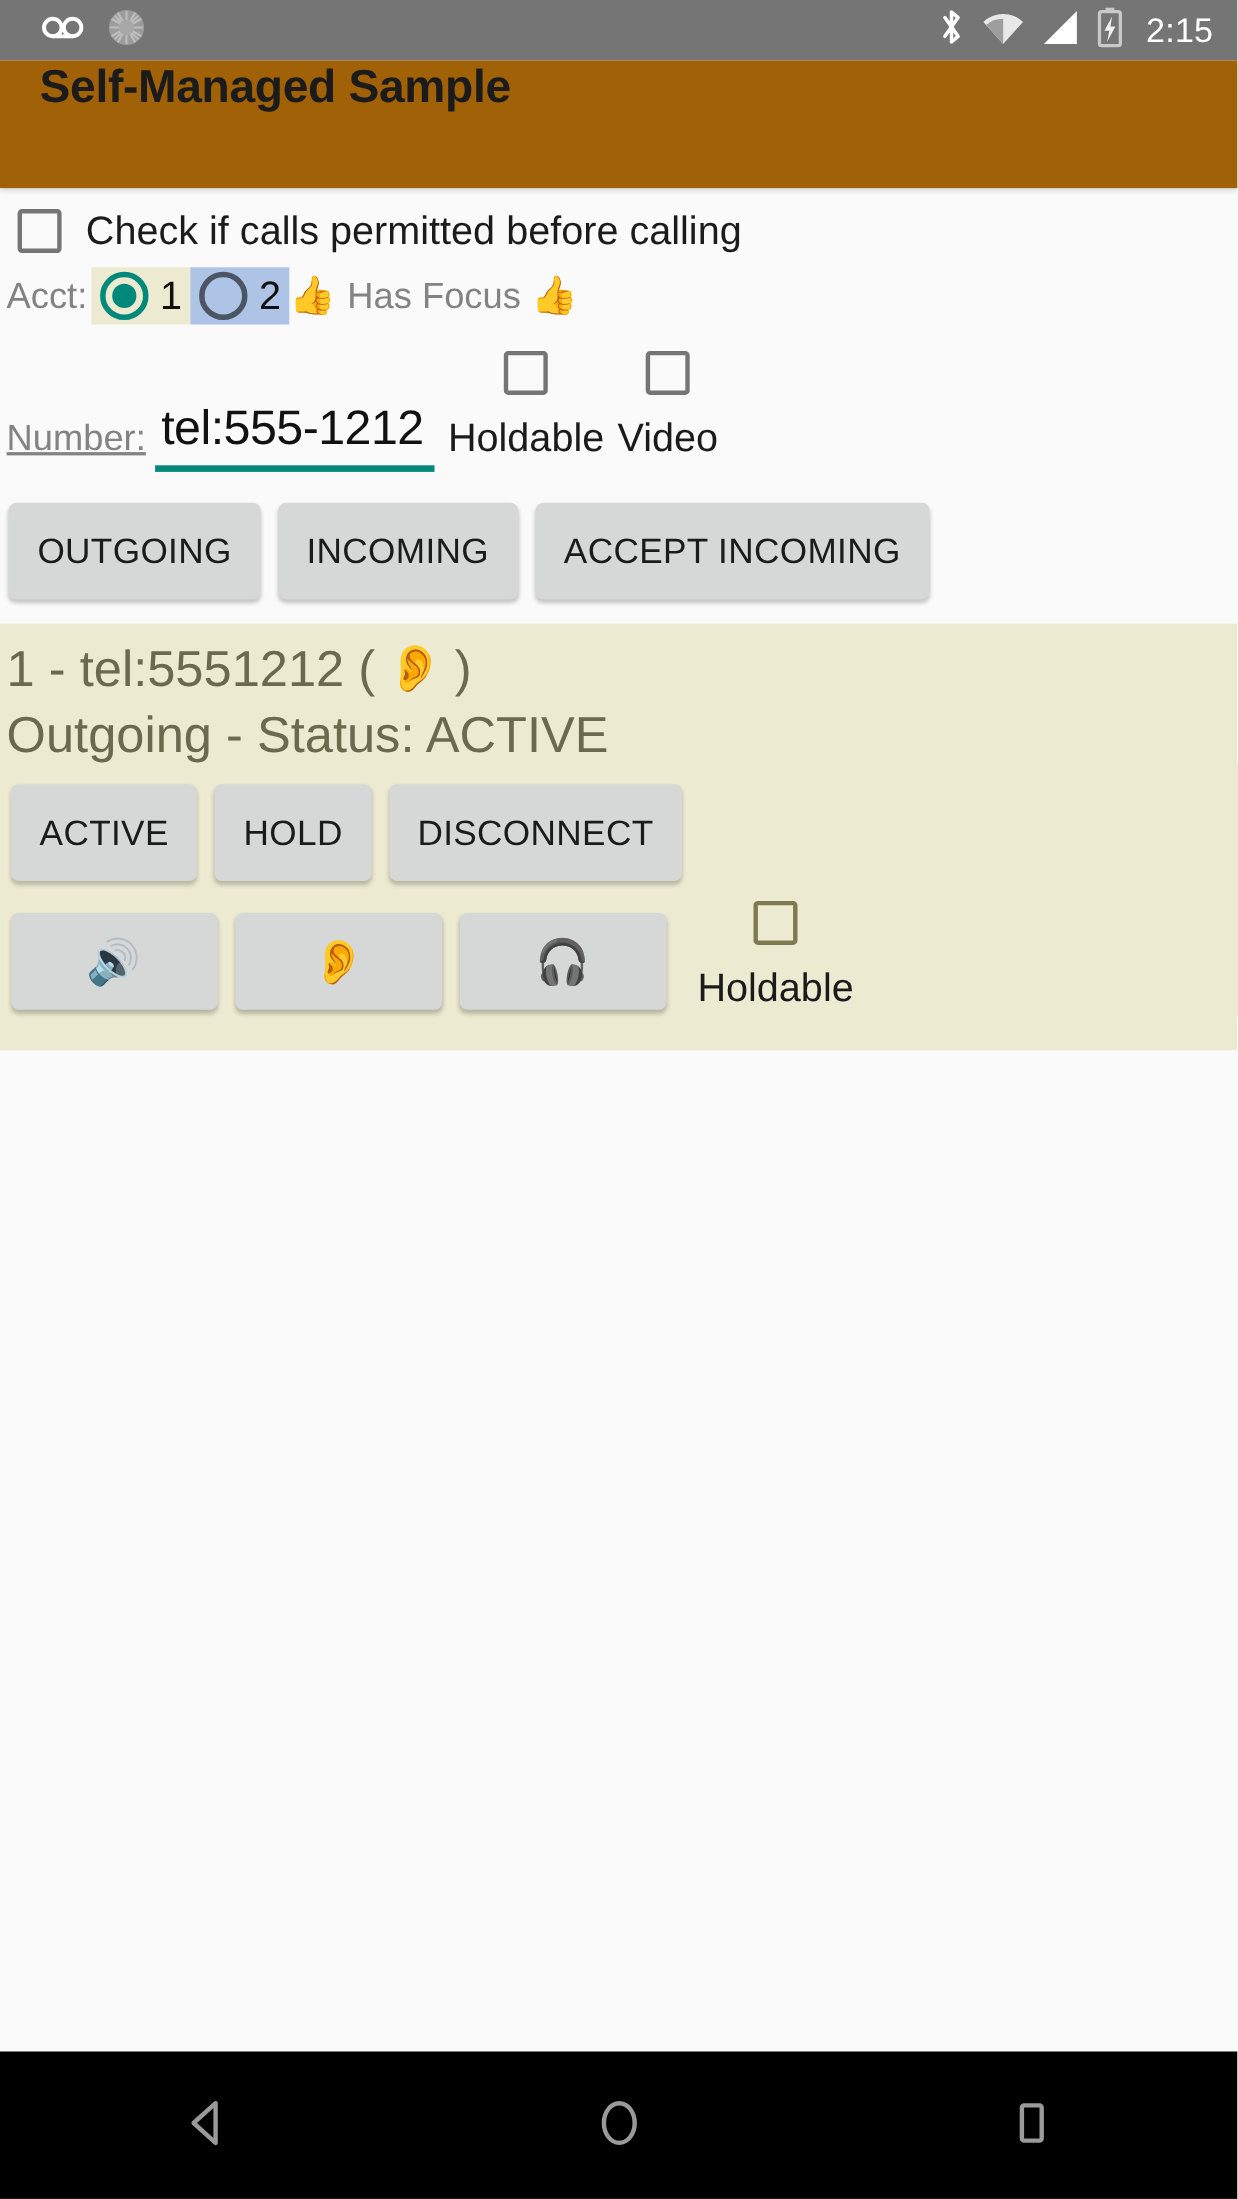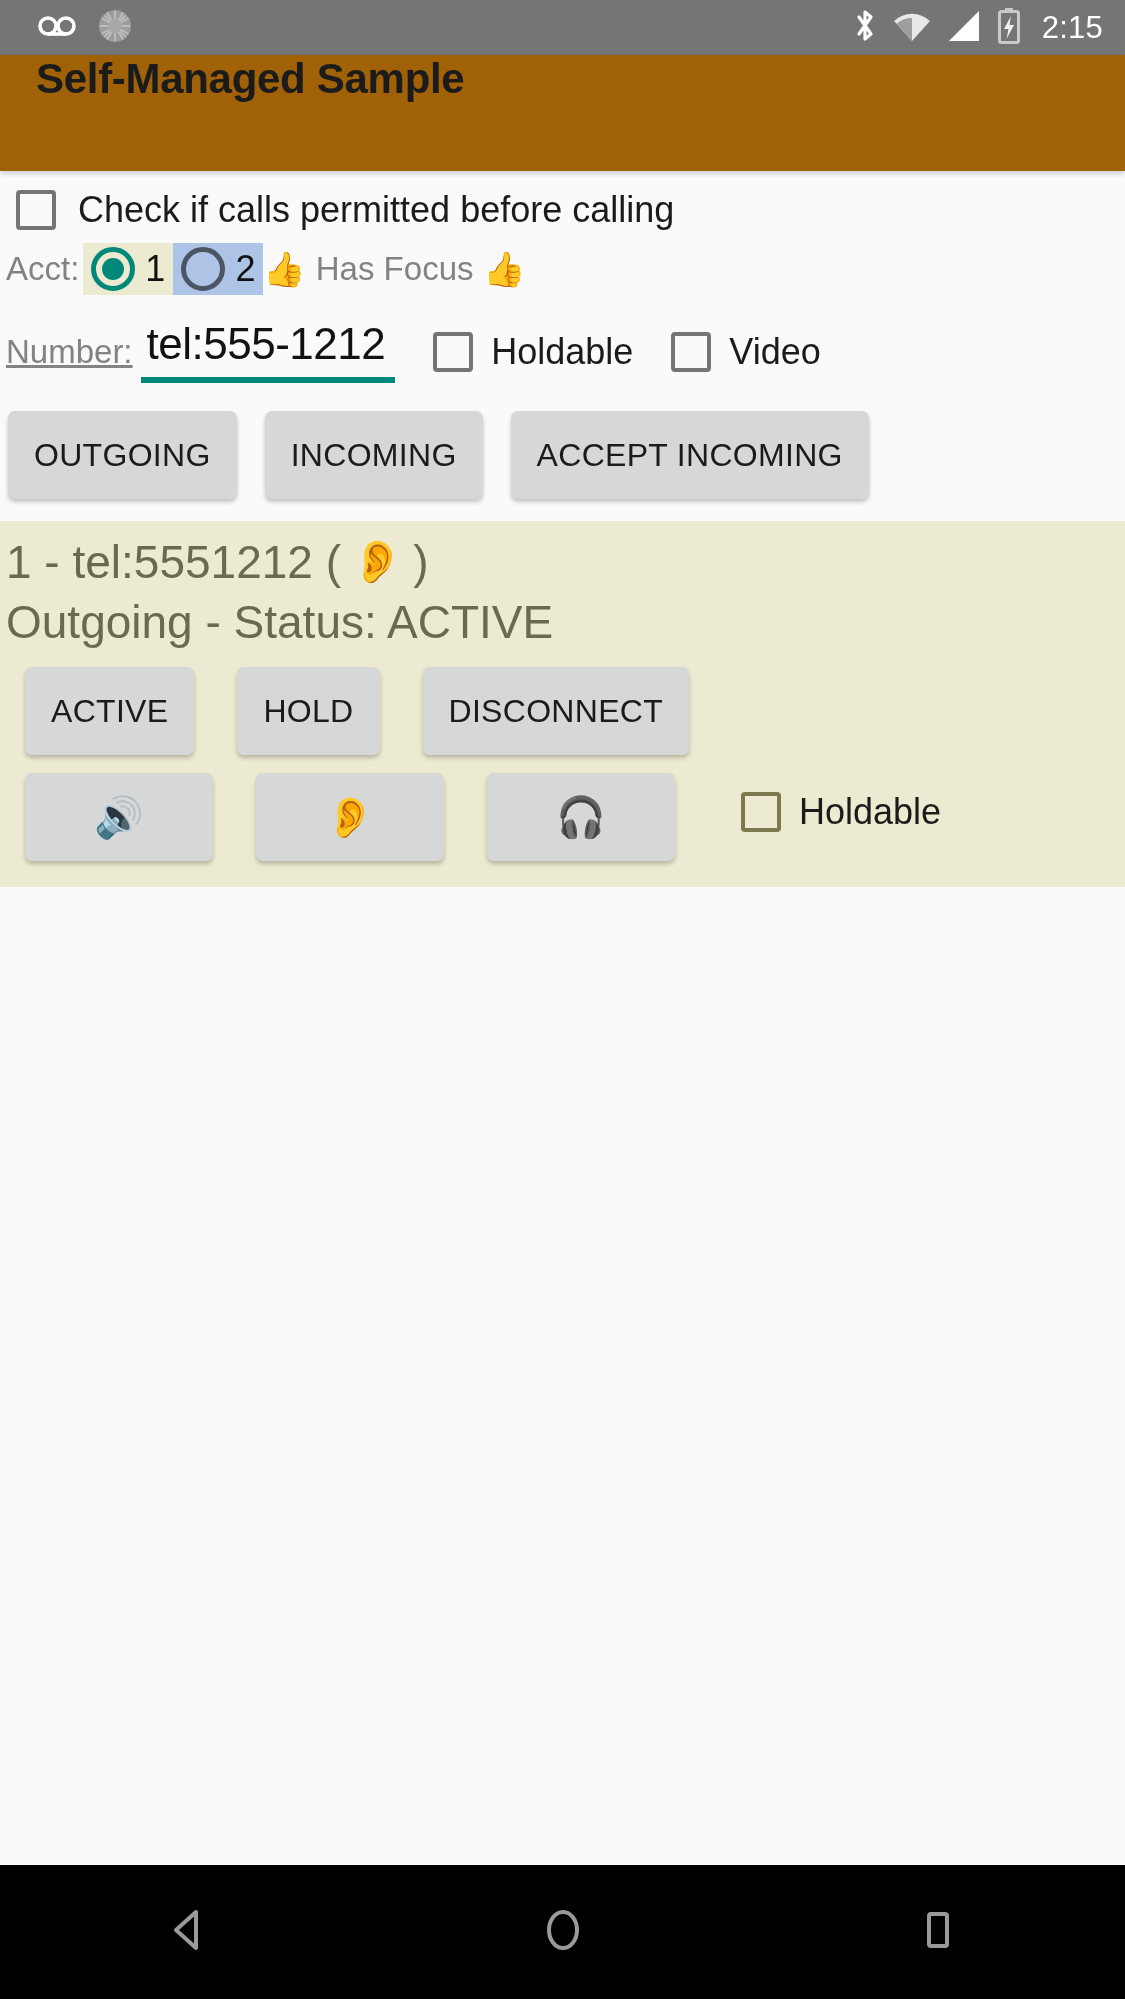--- a/index.html
+++ b/index.html
@@ -170,29 +170,30 @@
   .number-value {
     font-size: 44px;
     color: #111111;
     letter-spacing: -.5px;
     white-space: nowrap;
   }
   .inline-cb {
     display: flex;
     align-items: center;
     gap: 18px;
-    margin-left: 38px;
+    margin-left: 12px;
     padding-bottom: 10px;
+    flex-direction: column;
   }
 
   
   .btn-row {
     display: flex;
     align-items: center;
-    gap: 28px;
+    gap: 16px;
     padding: 22px 0 22px 8px;
   }
   .btn {
     background: #d6d7d7;
     border: none;
     border-radius: 7px;
     box-shadow: 0 3px 4px rgba(0,0,0,.22);
     font-family: "Liberation Sans", sans-serif;
     font-size: 32px;
     letter-spacing: .3px;
@@ -216,21 +217,21 @@
     font-size: 46px;
     color: #6b6a4e;
     padding: 6px 0 0 6px;
     display: flex;
     align-items: center;
     gap: 0;
     white-space: nowrap;
   }
   .call-line .emoji { font-size: 42px; margin: 0 10px; }
   .call-card .btn-row { padding: 18px 0 0 10px; }
-  .call-card .btn { background: #d6d7d7; margin-left: 15px; }
+  .call-card .btn { background: #d6d7d7; }
 
   
   .spacer { flex: 1 1 auto; background: #fafafa; }
 
   
   .nav-bar {
     height: 134px;
     background: #000000;
     display: flex;
     align-items: center;

